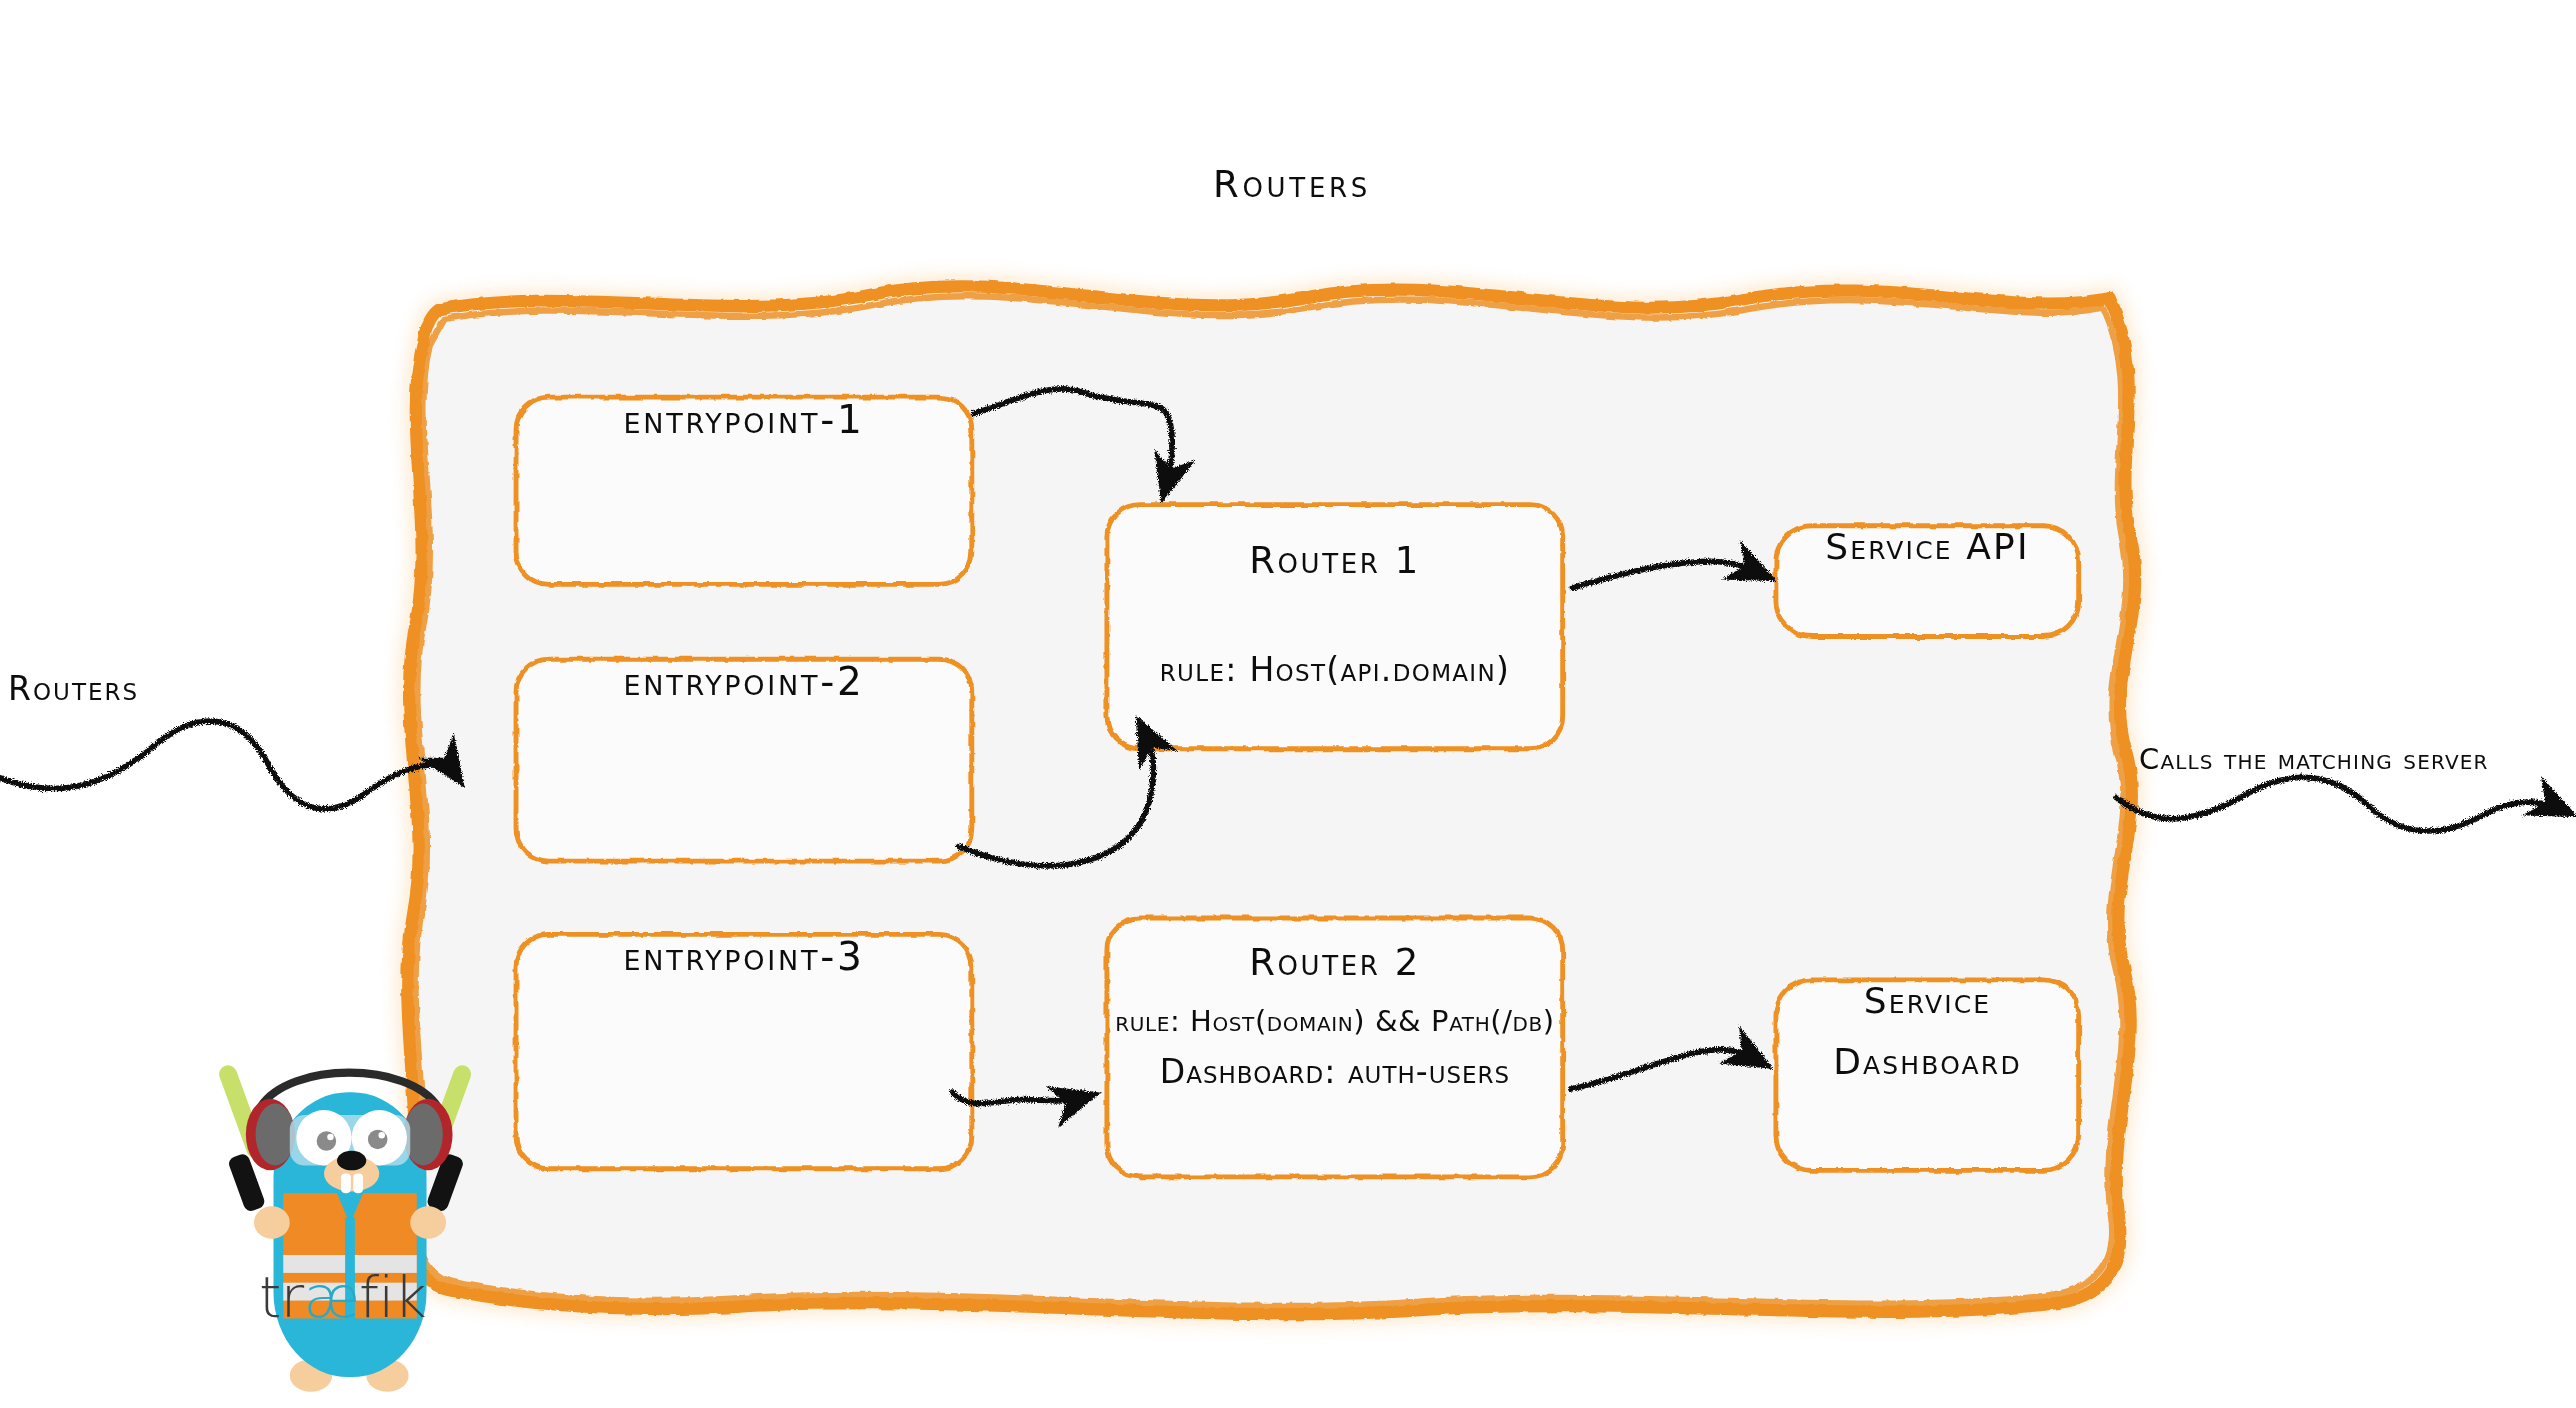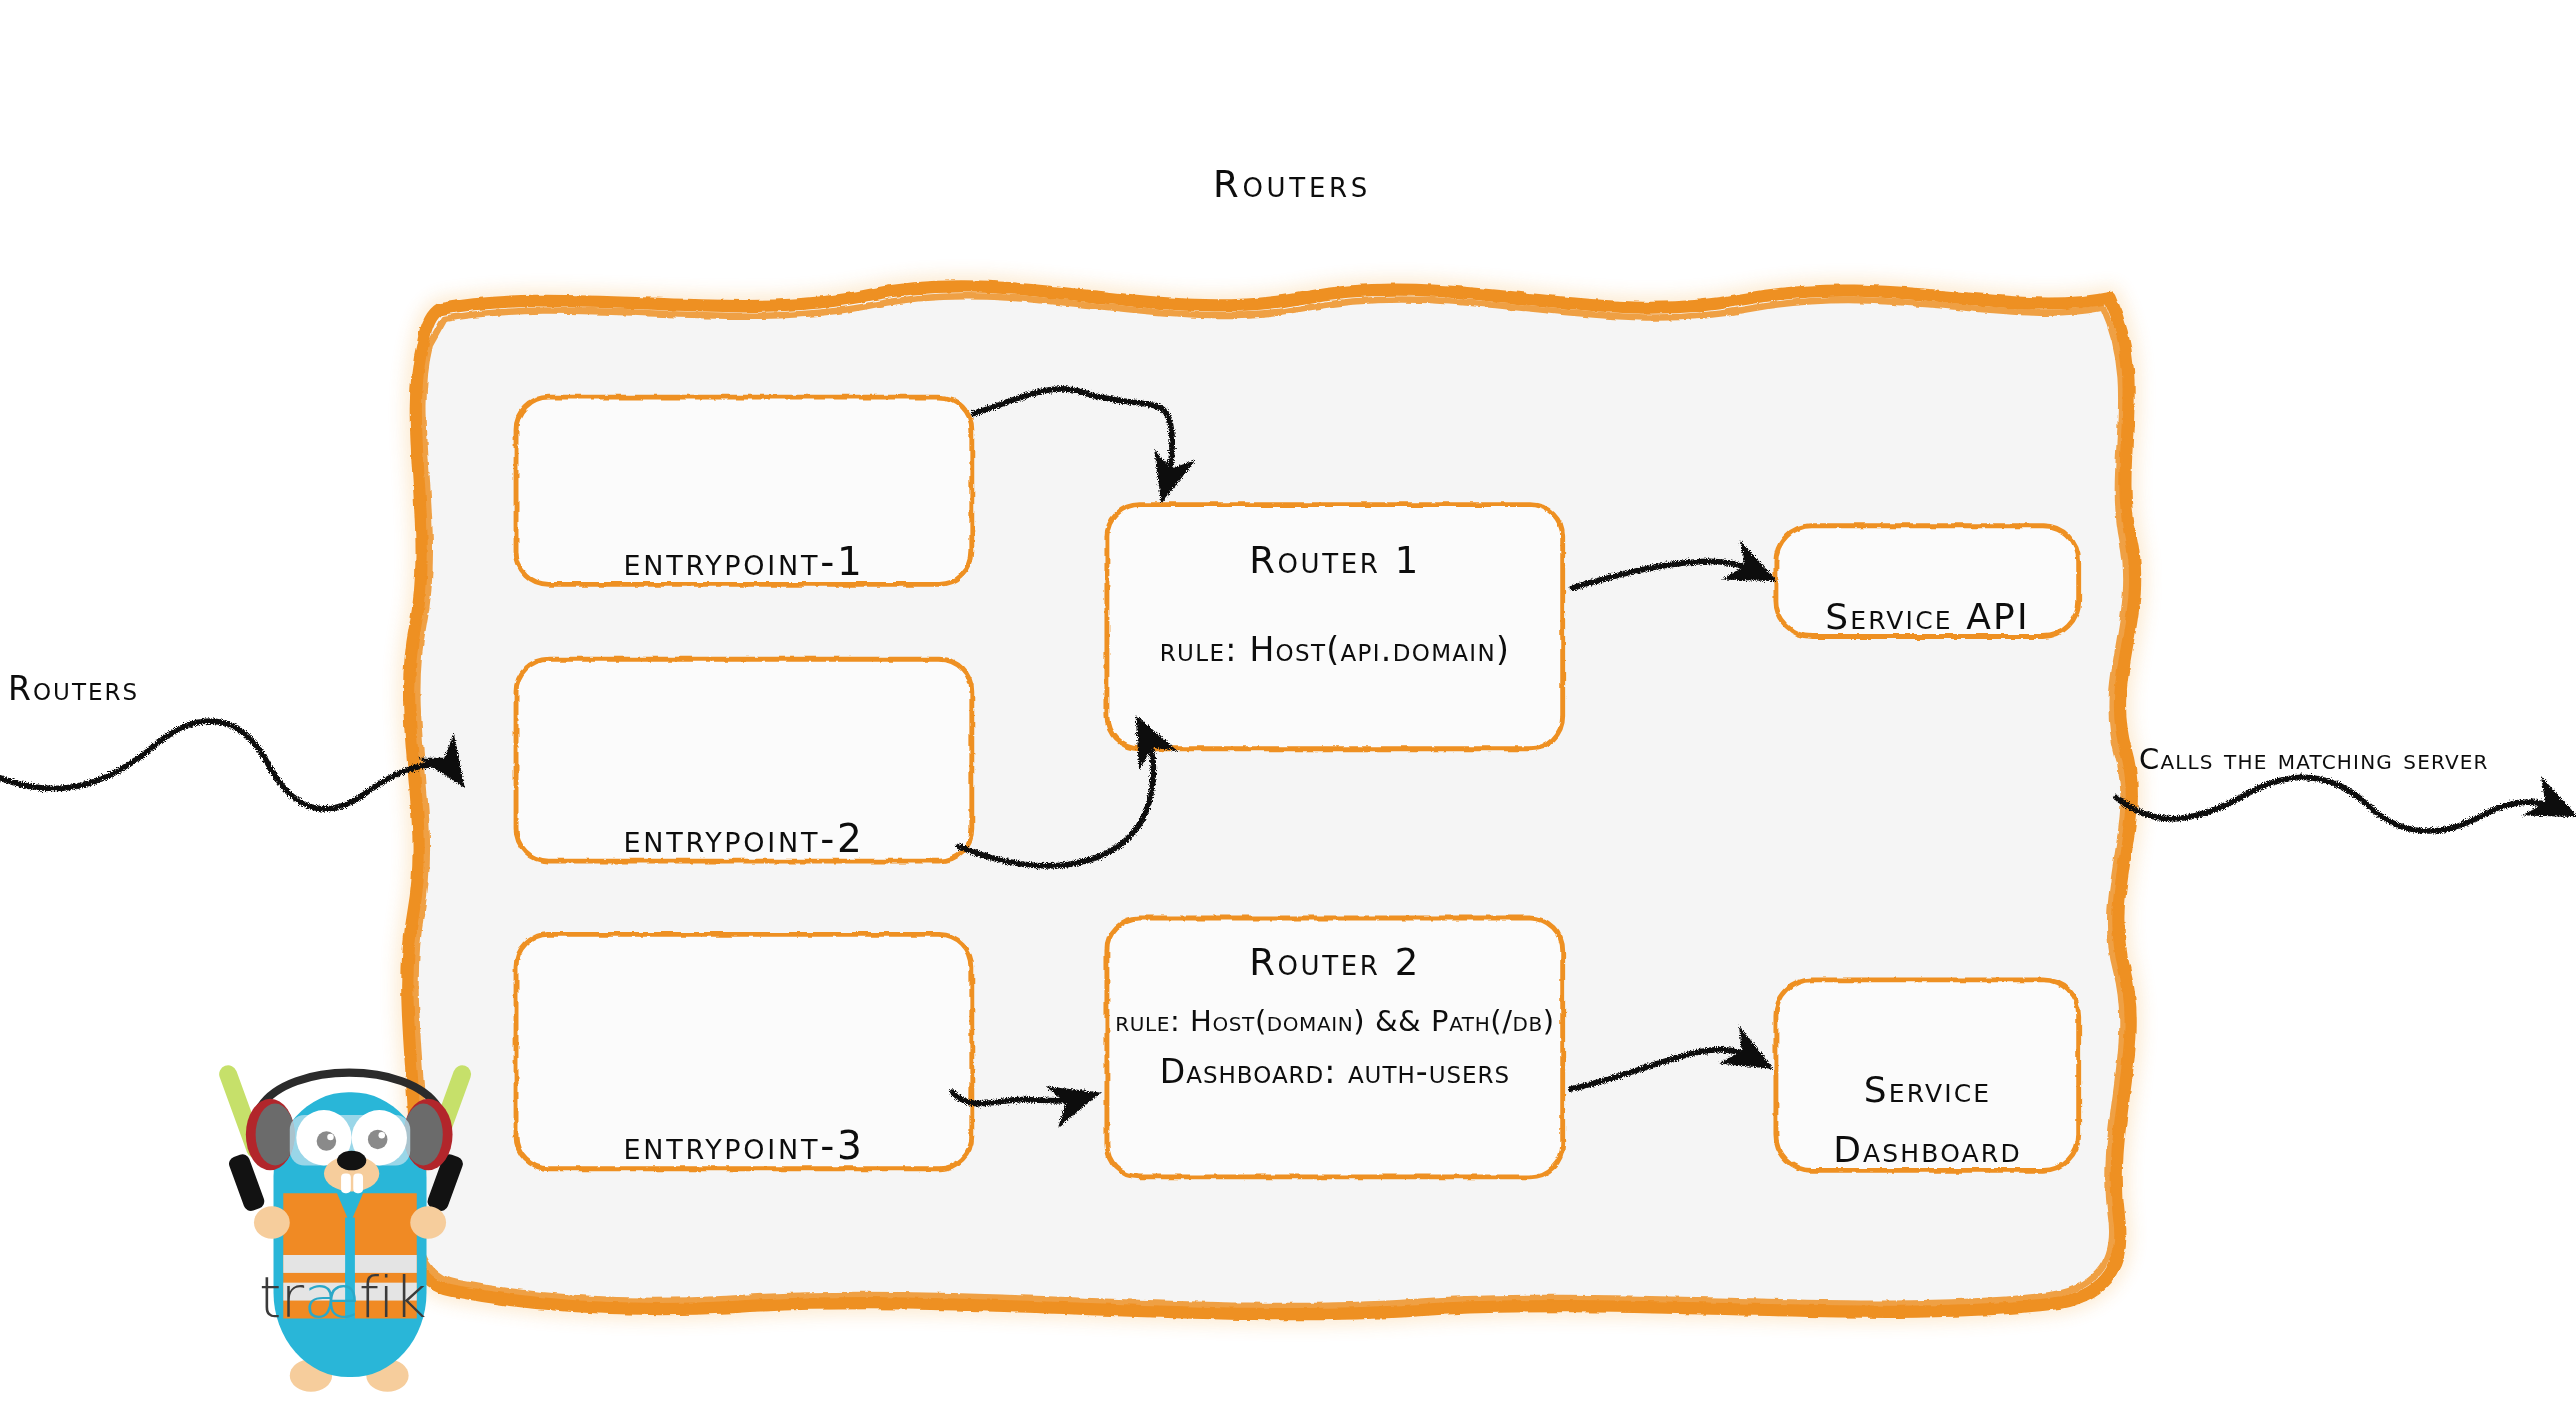--- a/index.html
+++ b/index.html
@@ -55,21 +55,21 @@
     font-size: 29px;
     letter-spacing: 0.04em;
     text-align: center;
   }
 
   .node-label {
     position: absolute;
     display: flex;
     flex-direction: column;
     align-items: center;
-    justify-content: flex-end;
+    justify-content: flex-start;
     text-align: center;
     pointer-events: none;
   }
 
   .ep-text { font-size: 39px; letter-spacing: 0.07em; }
 
   .router-title { font-size: 37px; letter-spacing: 0.07em; }
   .router-rule  { font-size: 33px; letter-spacing: 0.04em; }
   .router-rule-sm { font-size: 29px; letter-spacing: 0.02em; }
   .router-mw   { font-size: 33px; letter-spacing: 0.03em; }
@@ -320,21 +320,21 @@
   </div>
   <div class="node-label" style="left:516px; top:659px; width:456px; height:202px;">
     <span class="hand ep-text">entrypoint-2</span>
   </div>
   <div class="node-label" style="left:516px; top:934px; width:456px; height:234px;">
     <span class="hand ep-text">entrypoint-3</span>
   </div>
 
   <div class="node-label" style="left:1107px; top:505px; width:456px; height:244px; justify-content:flex-start; padding-top:34px; box-sizing:border-box;">
     <span class="hand router-title">Router 1</span>
-    <span class="hand router-rule" style="margin-top:48px;">rule: Host(api.domain)</span>
+    <span class="hand router-rule" style="margin-top:68px;">rule: Host(api.domain)</span>
   </div>
 
   <div class="node-label" style="left:1107px; top:918px; width:456px; height:259px; justify-content:flex-start; padding-top:23px; box-sizing:border-box;">
     <span class="hand router-title">Router 2</span>
     <span class="hand router-rule-sm" style="margin-top:19.5px;text-align:center;">rule: Host(domain) &amp;&amp; Path(/db)</span>
     <span class="hand router-mw" style="margin-top:14.7px;">Dashboard: auth-users</span>
   </div>
 
   <div class="node-label" style="left:1776px; top:526px; width:303px; height:111px;">
     <span class="hand svc-text">Service API</span>

